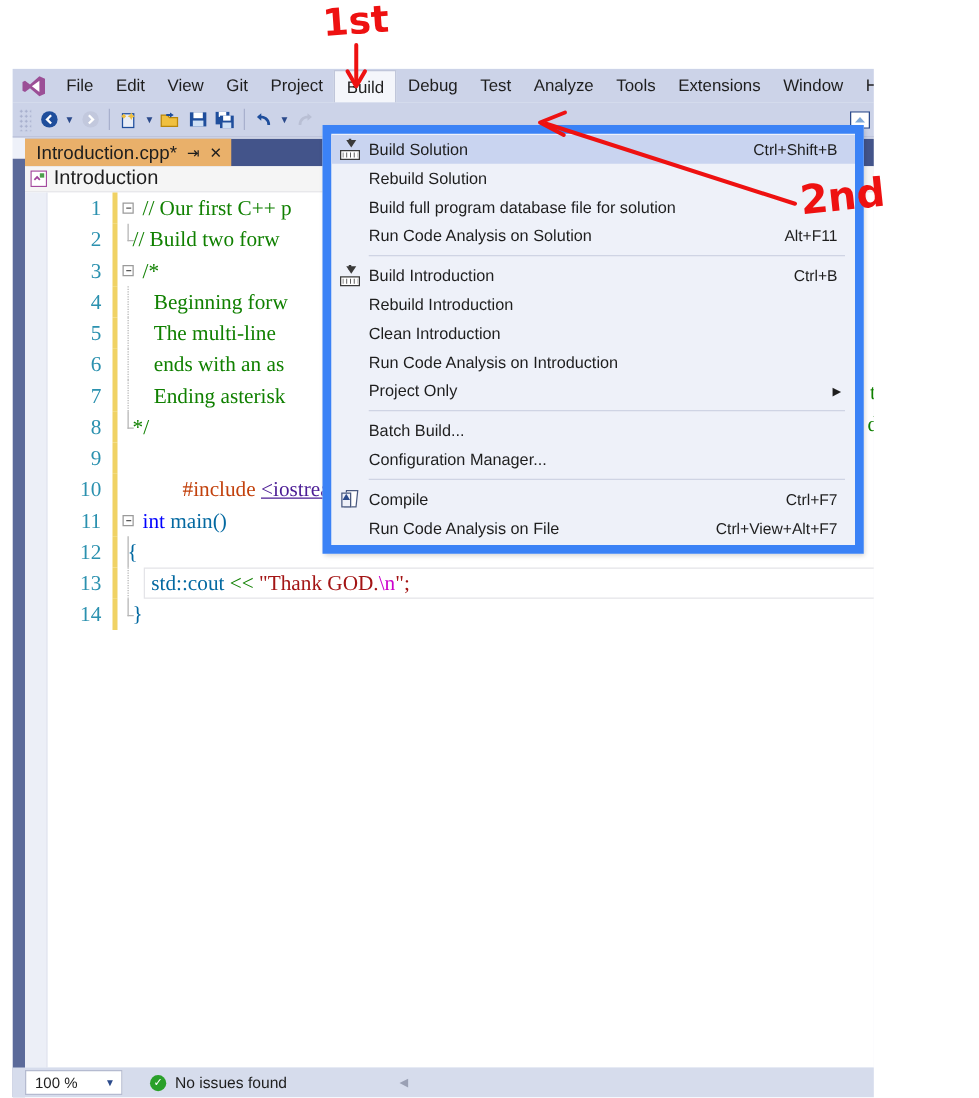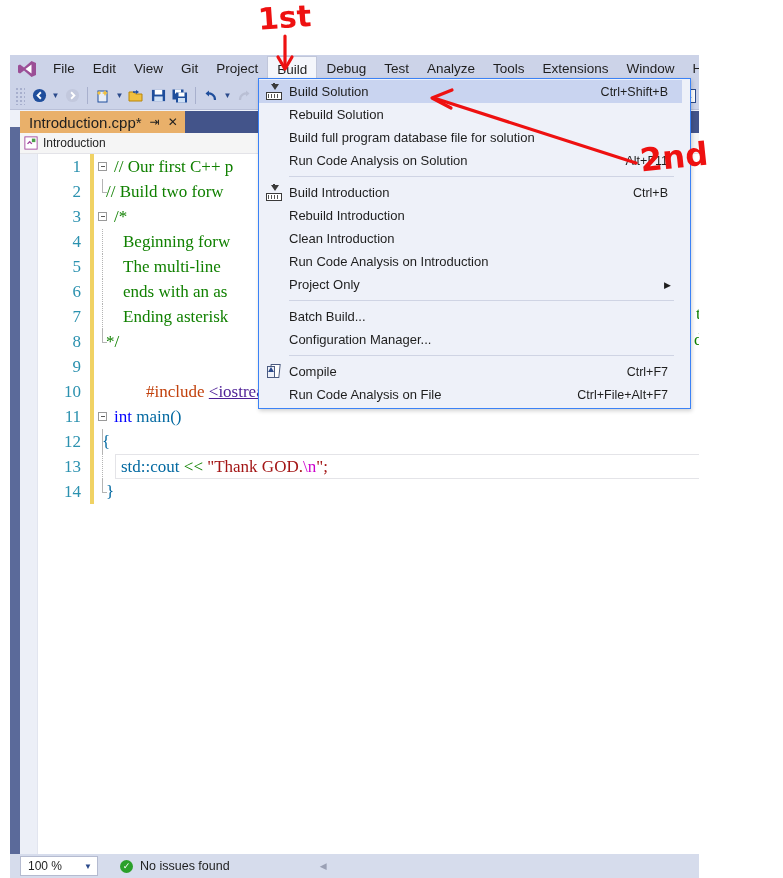--- a/index.html
+++ b/index.html
@@ -140,21 +140,21 @@
     position: absolute;
     left: 10px; top: 78px;
     width: 763px; height: 21px;
     background: #f5f5f5;
     border-bottom: 1px solid #e3e3e8;
     box-sizing: border-box;
     display: flex; align-items: center;
     padding-left: 4px;
   }
   #navbar-label {
-    font-size: 12px; color: #1e1e1e;
+    font-size: 16px; color: #1e1e1e;
     margin-left: 5px;
   }
 
   
   #editor {
     position: absolute;
     left: 10px; top: 99px;
     width: 763px; height: 700px;
     background: #ffffff;
   }
@@ -301,27 +301,27 @@
   }
   #issues-prev {
     margin-left: 90px;
     color: #9aa0b4;
     font-size: 9px;
   }
 
   
   #build-menu {
     position: absolute;
-    left: 248px; top: 23px;
+    left: 248px; top: 45px;
     width: 433px;
     background: #eef1f9;
-    border: 1px solid #3b82f6;
+    border: 7px solid #3b82f6;
     box-sizing: border-box;
     box-shadow: 1px 2px 4px rgba(0,0,0,.18);
-    padding: 1px 8px 2px 0;
+    padding: 1px 0 2px 0;
     z-index: 30;
   }
   .mrow {
     height: 23px;
     display: flex;
     align-items: center;
     position: relative;
     font-size: 13px;
     color: #1e1e1e;
   }
@@ -807,21 +807,21 @@
             <span class="up"></span>
           </span>
       </span>
       <span class="mlabel">Compile</span>
       <span class="mkey">Ctrl+F7</span>
     </div>
 
     <div class="mrow">
       <span class="micon"></span>
       <span class="mlabel">Run Code Analysis on File</span>
-      <span class="mkey">Ctrl+File+Alt+F7</span>
+      <span class="mkey">Ctrl+View+Alt+F7</span>
     </div>
 
   </div>
 </div>
 
 <div id="annotations">
   <span class="hand" id="ann-1st">1st</span>
   <span class="hand" id="ann-2nd">2nd</span>
   <svg width="783" height="878" style="position:absolute;left:0;top:0">
 

